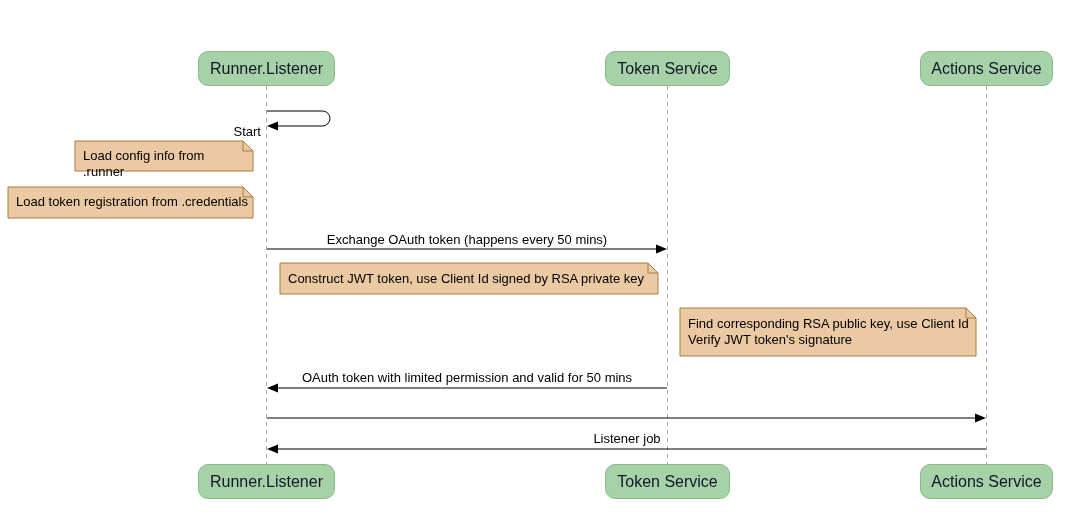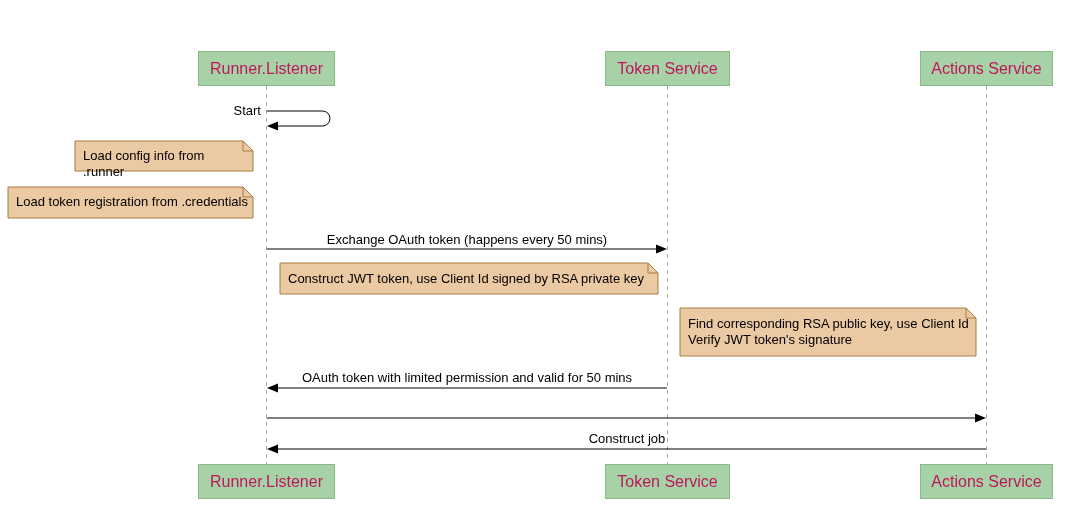--- a/index.html
+++ b/index.html
@@ -16,29 +16,29 @@
     text-align:center;font-size:15px;font-weight:bold;color:#000;
   }
   svg.layer{position:absolute;left:0;top:0;}
   .lifeline{stroke:#A6A6A6;stroke-width:1;stroke-dasharray:4,4;fill:none;}
   .msg-line{stroke:#000;stroke-width:1;fill:none;}
   .arrow-head{fill:#000;stroke:none;}
   .note-shape{fill:#EBC9A3;stroke:#A67C3F;stroke-width:1;}
   .note-fold{fill:none;stroke:#A67C3F;stroke-width:1;}
   .actor{
     position:absolute;height:35px;
-    background:#A7D2A7;border:1px solid #89BB89;border-radius:0;
+    background:#A7D2A7;border:1px solid #89BB89;border-radius:10px;
     display:flex;align-items:center;justify-content:center;
-    font-size:16px;color:#be185d;box-sizing:border-box;
+    font-size:16px;color:#0f172a;box-sizing:border-box;
   }
   .msg-label{
     position:absolute;font-size:13px;line-height:15px;color:#000;white-space:nowrap;
   }
   .msg-label.centered{transform:translateX(-50%);}
-  .msg-label.right-aligned{text-align:left;}
+  .msg-label.right-aligned{text-align:left;margin-top:21px;}
   .note-text{
     position:absolute;font-size:13px;line-height:16px;color:#000;
     white-space:pre-line;
   }
 </style>
 </head>
 <body>
 
 <div class="diagram">
 
@@ -93,21 +93,21 @@
   <div class="actor" style="left:605px;top:464px;width:125px;">
     <span>Token Service</span>
   </div>
   <div class="actor" style="left:920px;top:464px;width:133px;">
     <span>Actions Service</span>
   </div>
 
   <div class="msg-label right-aligned" style="right:809px;top:103px;">Start</div>
   <div class="msg-label centered" style="left:467px;top:232px;">Exchange OAuth token (happens every 50 mins)</div>
   <div class="msg-label centered" style="left:467px;top:370px;">OAuth token with limited permission and valid for 50 mins</div>
-  <div class="msg-label centered" style="left:627px;top:431px;">Construct job</div>
+  <div class="msg-label centered" style="left:627px;top:431px;">Listener job</div>
 
   <div class="note-text" style="left:83px;top:148px;width:164px;">Load config info from .runner</div>
   <div class="note-text" style="left:288px;top:271px;width:364px;">Construct JWT token, use Client Id signed by RSA private key</div>
   <div class="note-text" style="left:16px;top:194px;width:232px;">Load token registration from .credentials</div>
   <div class="note-text" style="left:688px;top:316px;width:282px;">Find corresponding RSA public key, use Client Id
 Verify JWT token's signature</div>
 
 </div>
 
 </body></html>

